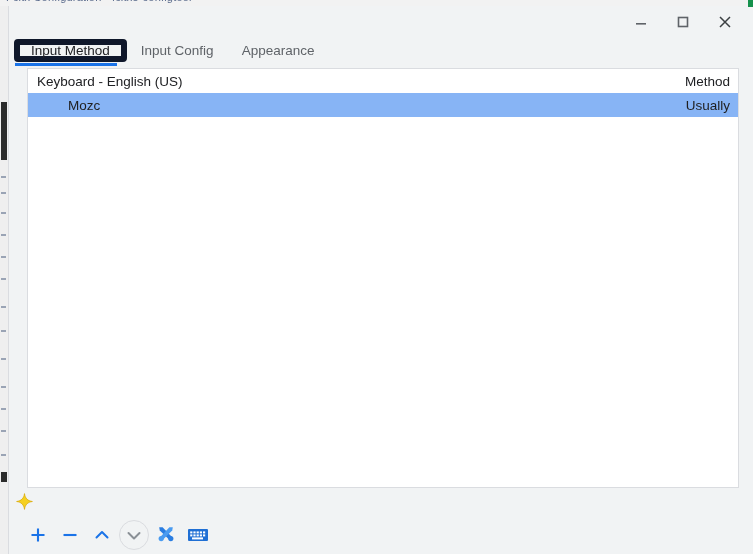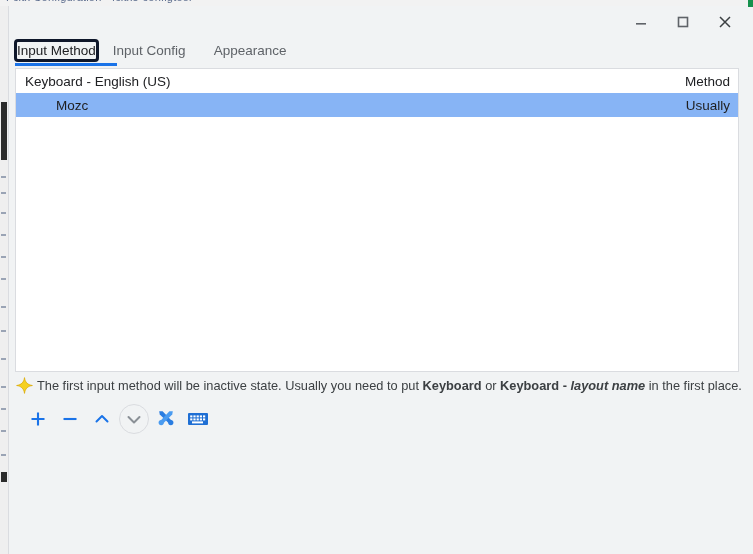--- a/index.html
+++ b/index.html
@@ -115,41 +115,41 @@
     display: flex;
     align-items: center;
     padding: 0 14px;
     font-size: 13.5px;
     color: #5f6368;
     box-sizing: border-box;
     white-space: nowrap;
   }
   .tab.active {
     color: #202124;
-    border: 3px solid #0f172a;
+    border: 6px solid #0f172a;
     border-radius: 4px;
     background: #f1f3f4;
-    padding: 0 0;
+    padding: 0 11px;
     height: 23px;
     margin-top: 1px;
   }
   .tab-underline {
     position: absolute;
     left: 6px;
     top: 25px;
     width: 102px;
     height: 3px;
     background: #1a73e8;
   }
 
   
   .listwrap {
     position: relative;
-    margin: 2px 7px 0 6px;
-    height: 304px;
+    margin: 2px 7px 0 18px;
+    height: 420px;
     background: #ffffff;
     border: 1px solid #dadce0;
     box-sizing: border-box;
     overflow: hidden;
   }
   .row {
     height: 24px;
     display: flex;
     align-items: center;
     justify-content: space-between;
@@ -289,23 +289,20 @@
         <span class="lang">Usually</span>
       </div>
     </div>
 
     <div class="hintbar">
       <div class="hint-icon">
         <svg width="17" height="17" viewBox="0 0 17 17">
           <path d="M8.5 0.6 C9.2 5.4 11.6 7.8 16.4 8.5 C11.6 9.2 9.2 11.6 8.5 16.4 C7.8 11.6 5.4 9.2 0.6 8.5 C5.4 7.8 7.8 5.4 8.5 0.6 Z" fill="#f5d020" stroke="#d9a800" stroke-width="0.7"></path>
         </svg>
       </div>
-      <div class="hint-text">
-        <span>The first input method will be inactive state. Usually you need to put </span><b>Keyboard</b><span> or </span><b>Keyboard - </b><i>layout name</i><span> in the first place.</span>
-      </div>
     </div>
 
     <div class="toolbar">
 
       <div class="tbtn">
         <svg width="20" height="20" viewBox="0 0 20 20">
           <path d="M10 3.5 V16.5 M3.5 10 H16.5" stroke="#1a73e8" stroke-width="2.1" fill="none"></path>
         </svg>
       </div>
 

